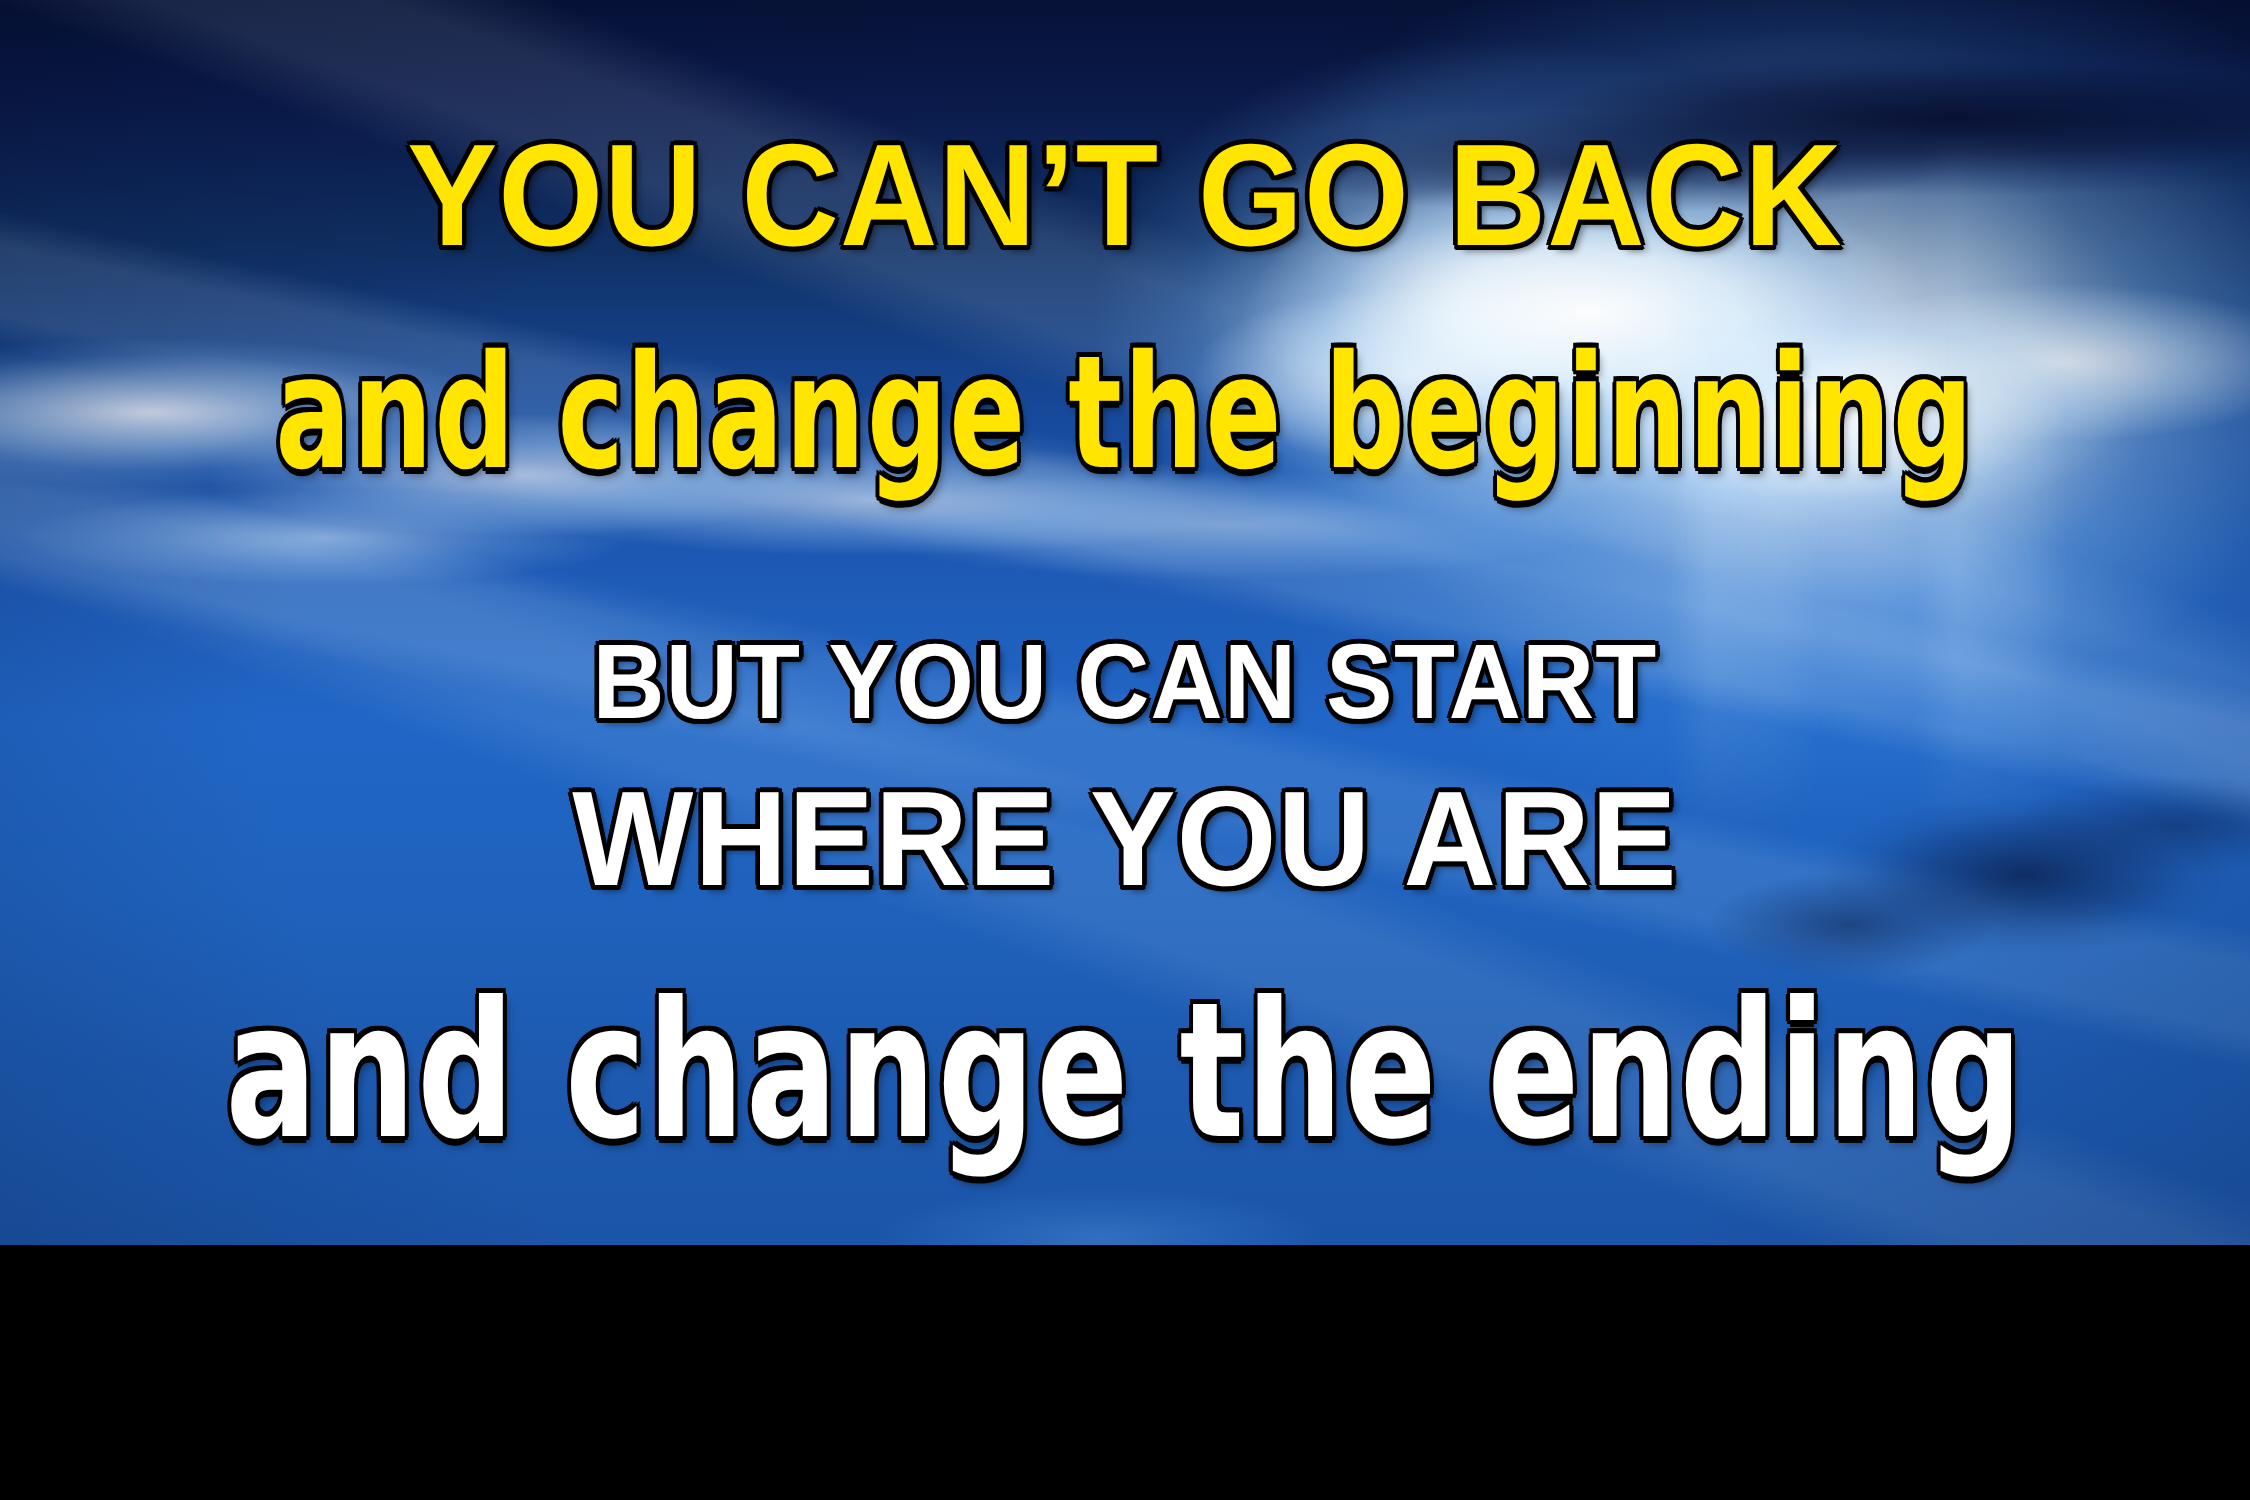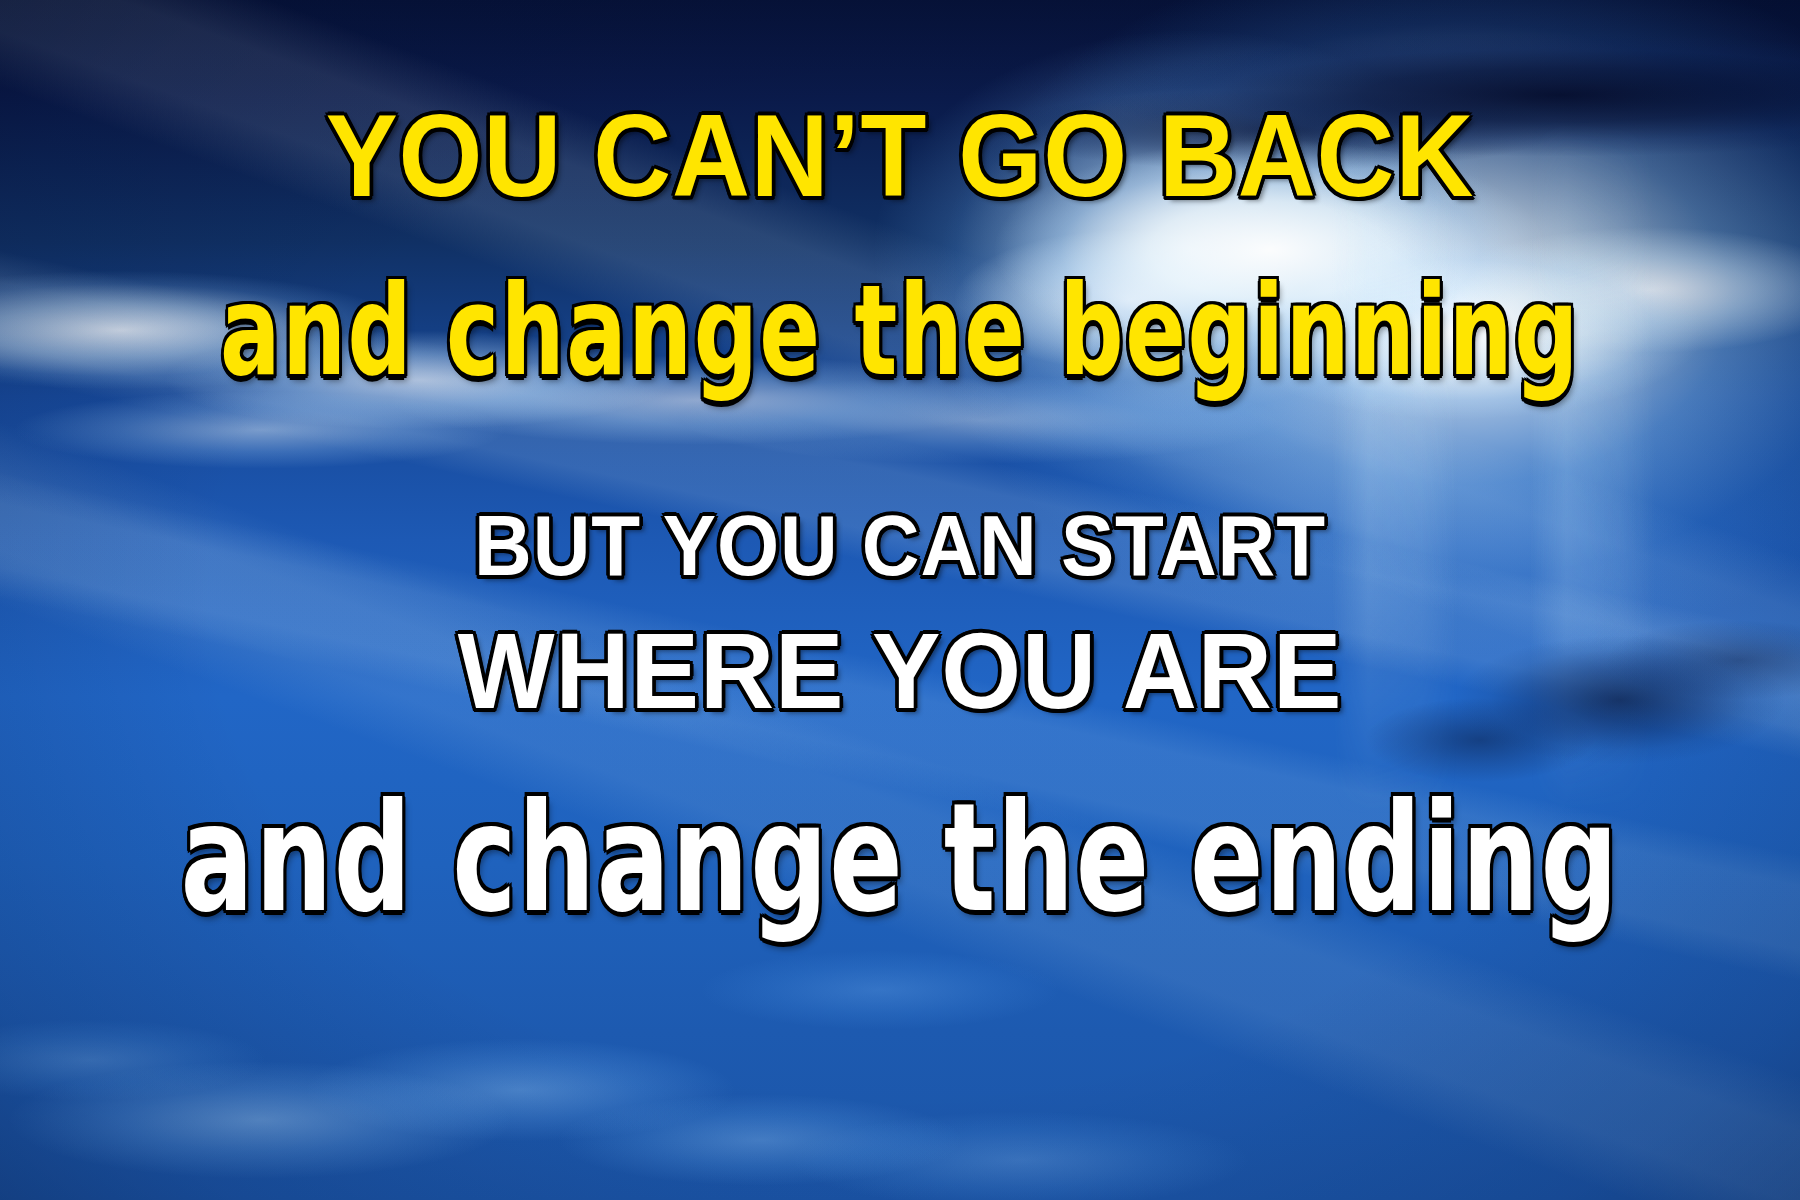--- a/index.html
+++ b/index.html
@@ -4,21 +4,21 @@
 <style>
   html, body {
     margin: 0;
     padding: 0;
     background: #000;
   }
 
   #poster {
     position: relative;
     width: 1800px;
-    height: 1200px;
+    height: 996px;
     overflow: hidden;
     font-family: "Liberation Sans", sans-serif;
     background: #1f5fbf;
   }
 
   
   .sky-layer {
     position: absolute;
     inset: 0;
     pointer-events: none;

